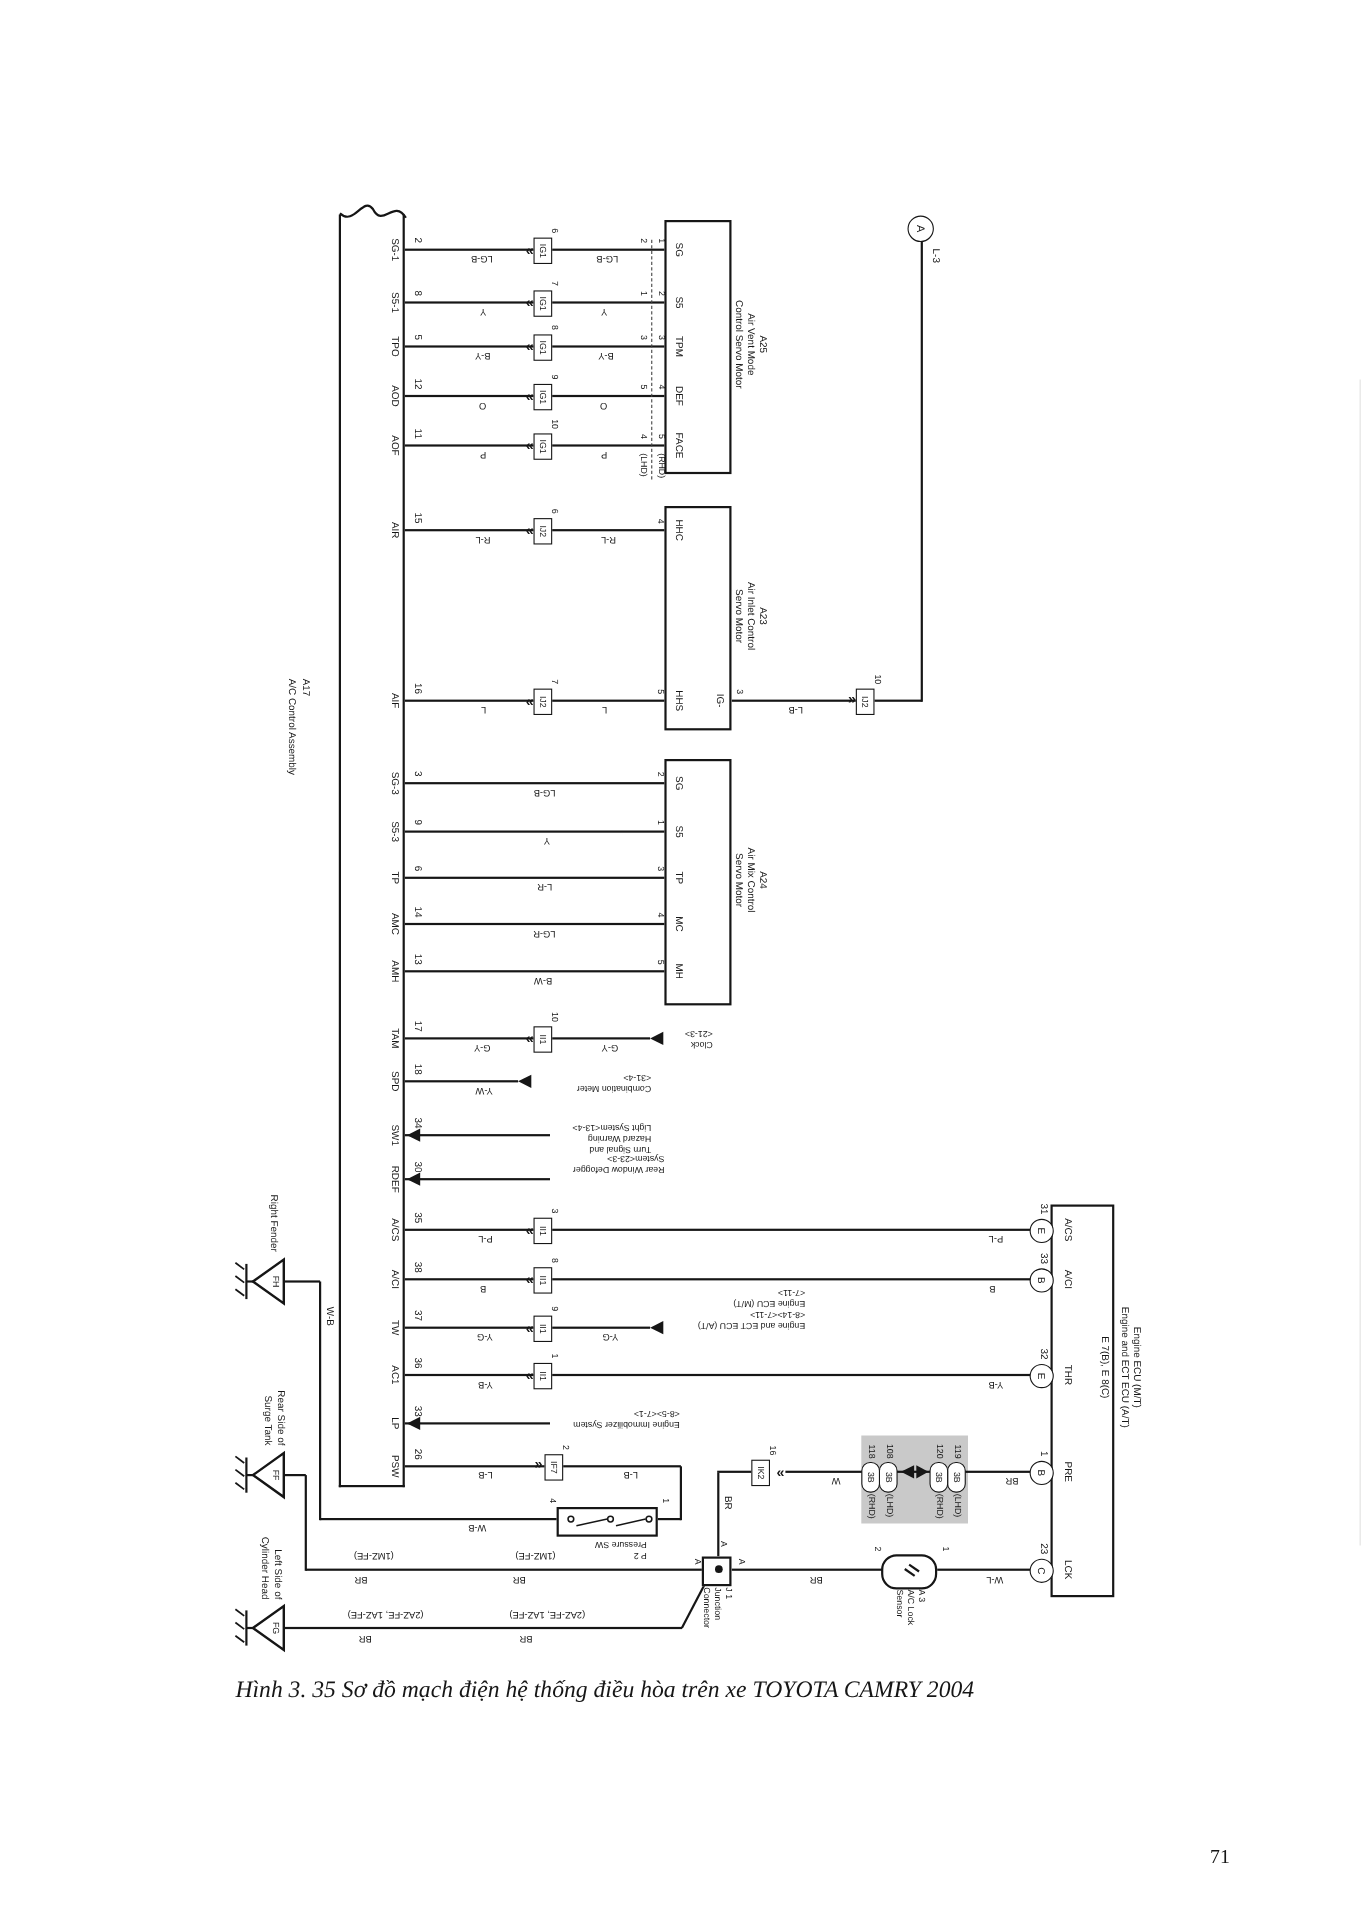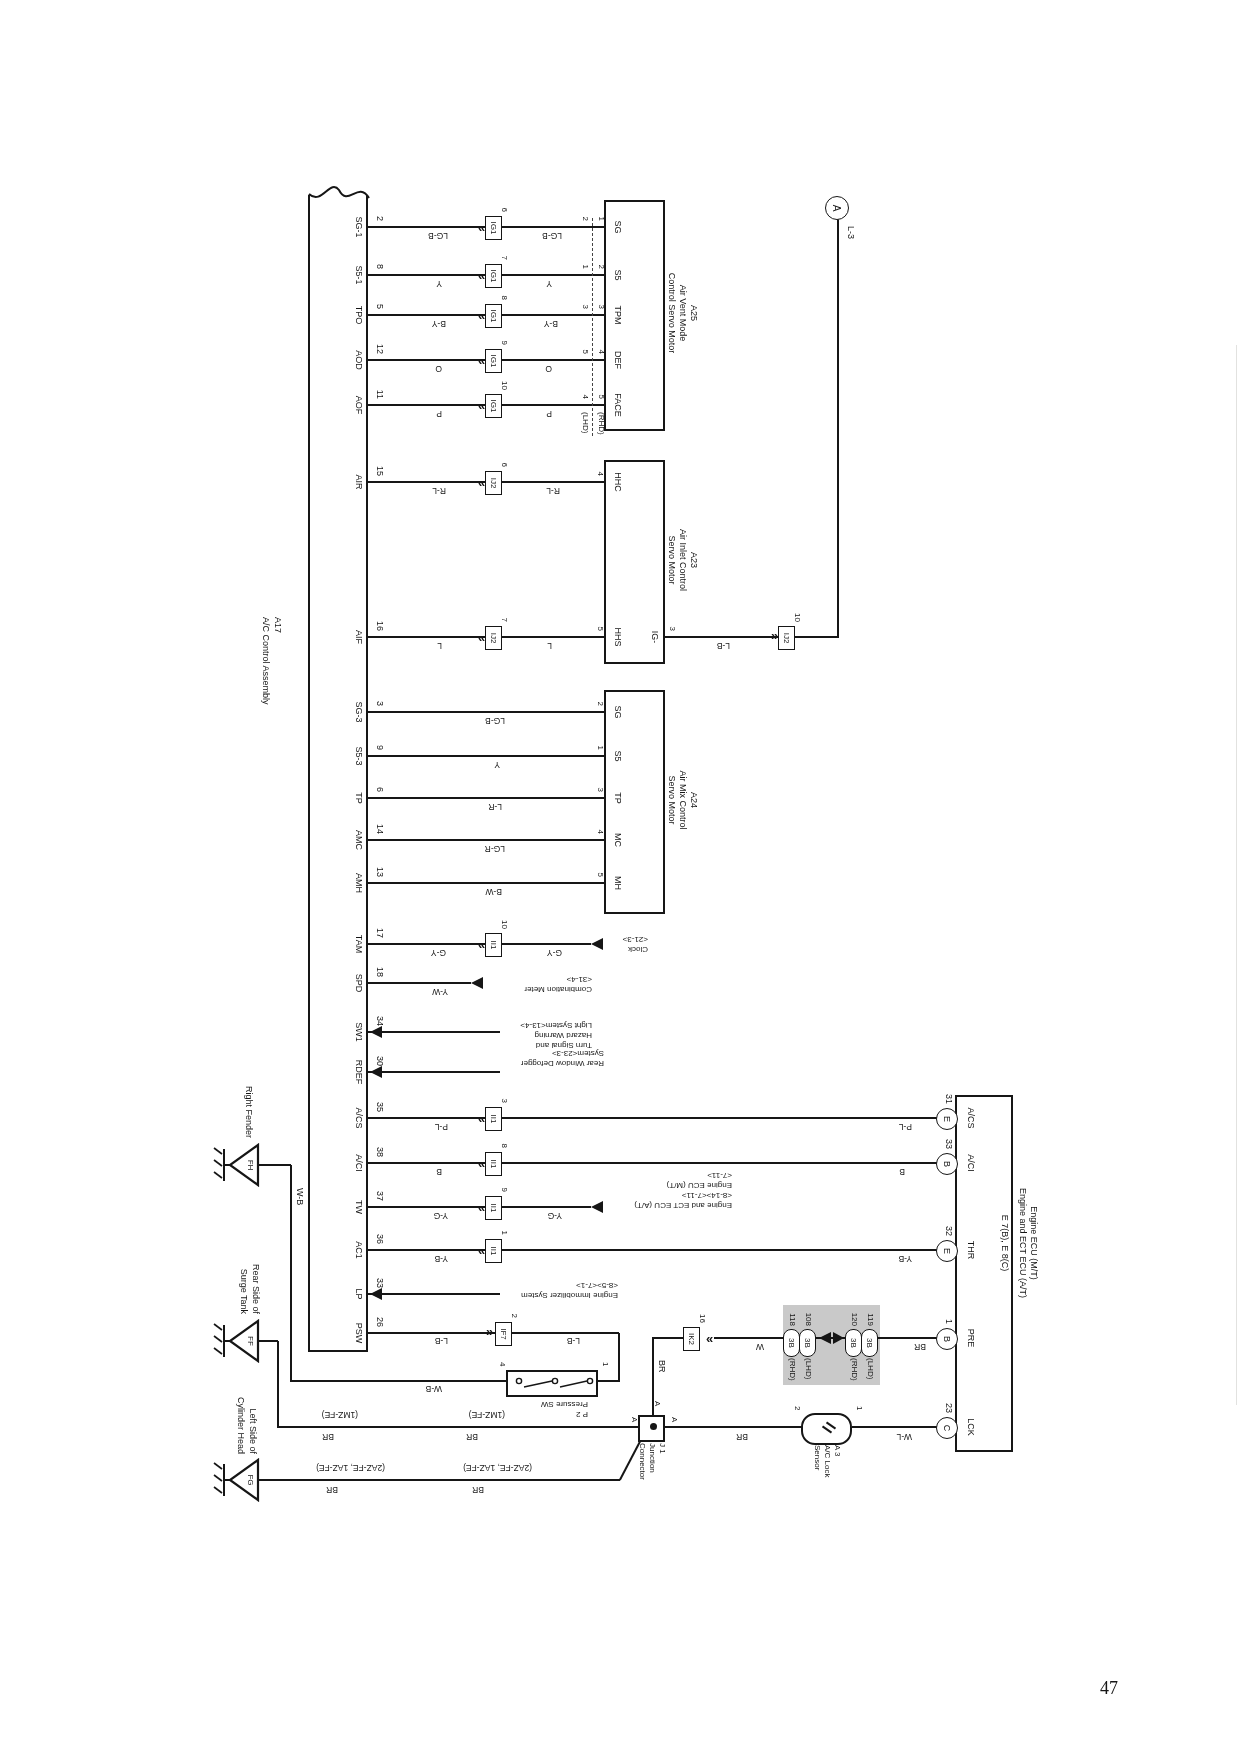--- a/index.html
+++ b/index.html
@@ -435,14 +435,15 @@
     <line x1="23" y1="38" x2="17" y2="46" stroke="#161616" stroke-width="1.6"></line>
     <line x1="35" y1="38" x2="29" y2="46" stroke="#161616" stroke-width="1.6"></line>
   </svg>
   <div class="t8 ctr" style="left:1332px;top:785px">FG</div>
   <div class="t ra" style="left:1228px;top:782px;width:78px">Left Side of</div>
   <div class="t ra" style="left:1228px;top:794px;width:78px">Cylinder Head</div>
 </div>
 
 <div class="d" style="left:1236px;top:345px;width:1px;height:1060px;background:#e2e2e0"></div>
 
-<div class="pageno" style="left:1100px;top:1678px">47</div>
+<div class="caption" style="left:214px;top:1524px">Hình 3. 35 Sơ đồ mạch điện hệ thống điều hòa trên xe TOYOTA CAMRY 2004</div>
+<div class="pageno" style="left:1100px;top:1678px">71</div>
 </div>
 
 </body></html>

